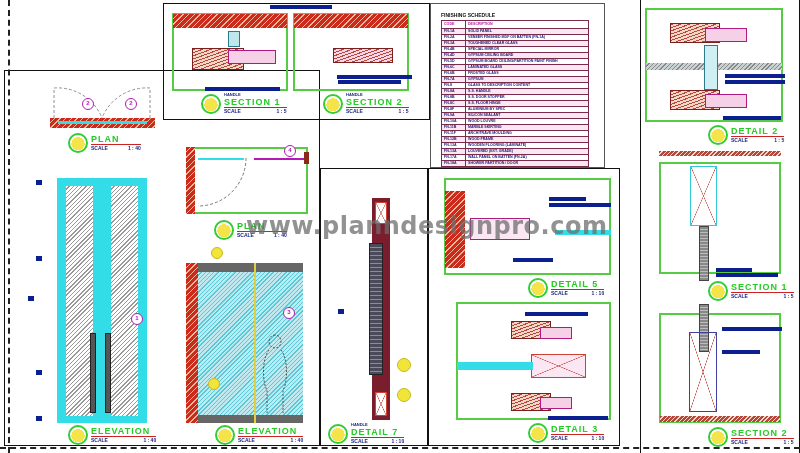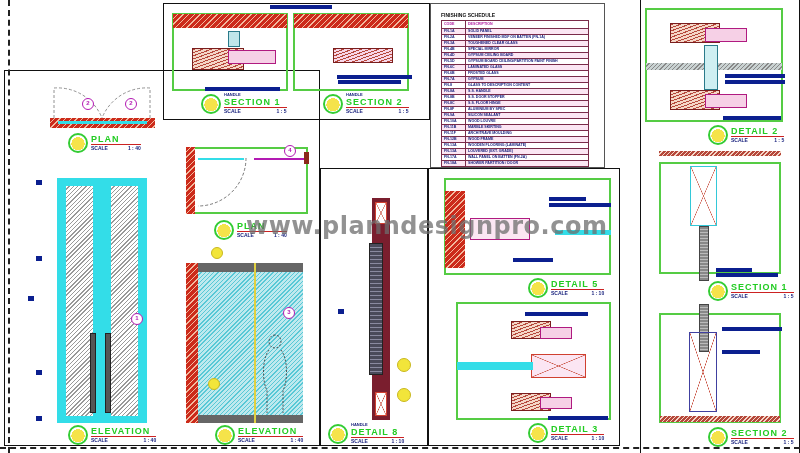--- a/index.html
+++ b/index.html
@@ -280,21 +280,21 @@
 <div class="xbox" style="left:375px; top:202px; width:12px; height:22px; background-color:#fff;"></div>
 <div class="abs" style="left:369px; top:243px; width:14px; height:132px; background:repeating-linear-gradient(180deg,#4a4a5a 0 3px,#8a8aa0 3px 4px); border:1px solid #222;"></div>
 <div class="xbox" style="left:375px; top:392px; width:12px; height:24px; background-color:#fff;"></div>
 <div class="ybubble" style="left:397px; top:358px; width:14px; height:14px;"></div>
 <div class="ybubble" style="left:397px; top:388px; width:14px; height:14px;"></div>
 <div class="tag" style="left:338px; top:309px;"></div>
 <div class="title-block" style="left:328px; top:423px;">
   <div class="tb-circle"></div>
   <div class="tb-text">
     <div style="font-size:4px; color:#1a237e; font-weight:bold; line-height:4px;">HANDLE</div>
-    <div class="tb-title">DETAIL 8</div>
+    <div class="tb-title">DETAIL 7</div>
     <div class="tb-scale-row">
         <span>SCALE</span>
         <span>1 : 10</span>
       </div>
   </div>
 </div>
 
 <div class="gframe" style="left:444px; top:178px; width:167px; height:97px;"></div>
 <div class="abs hatch-red" style="left:445px; top:191px; width:20px; height:77px;"></div>
 <div class="abs" style="left:470px; top:218px; width:60px; height:22px; background:#fbe6f3; border:1px solid #b01a80;"></div>

